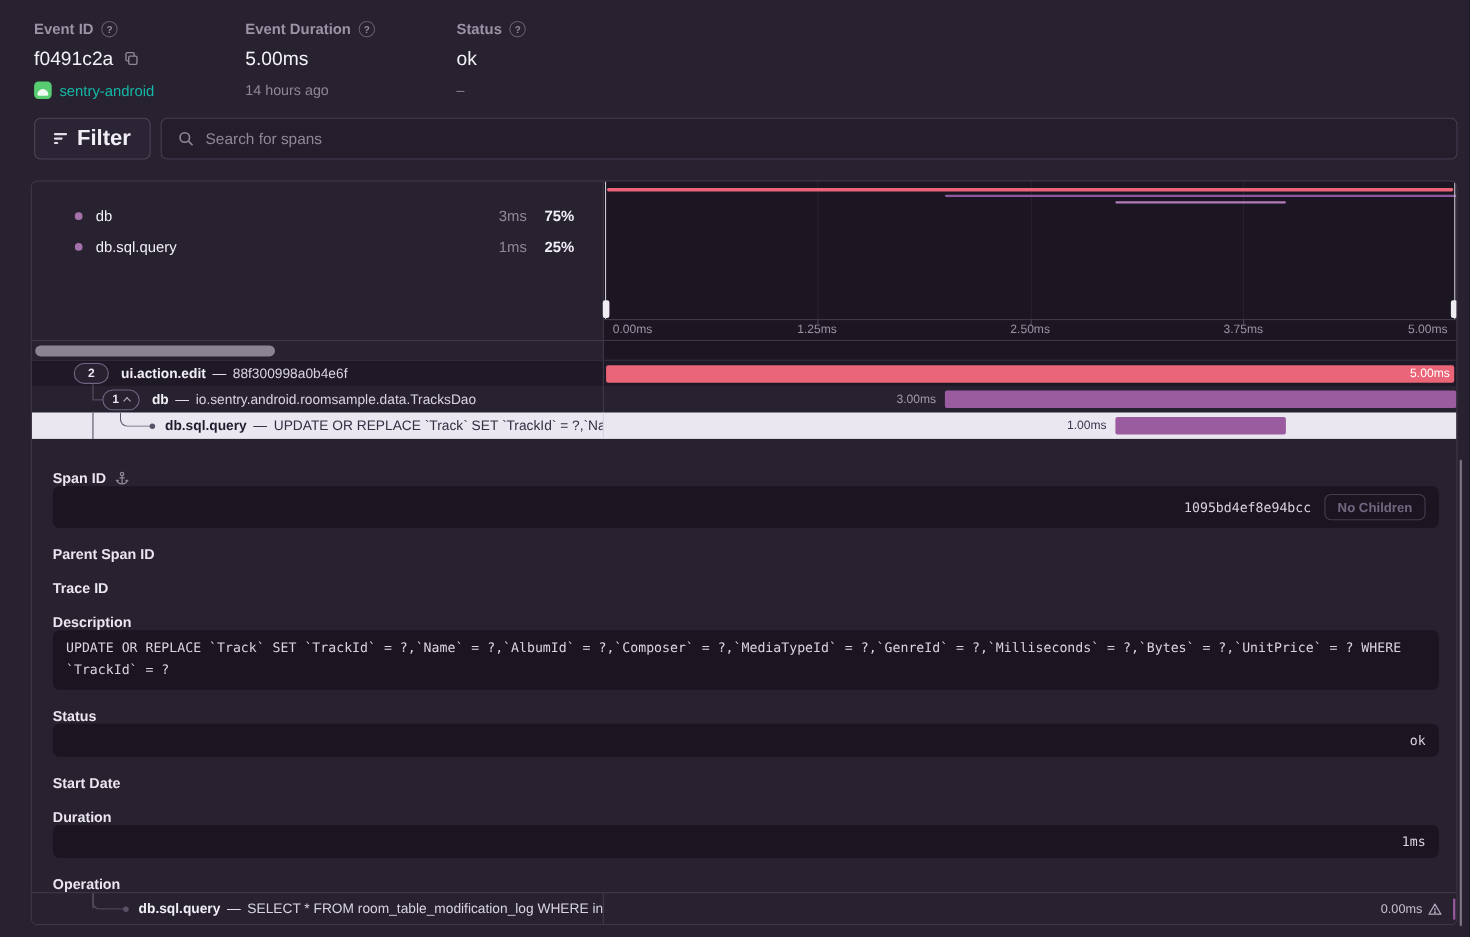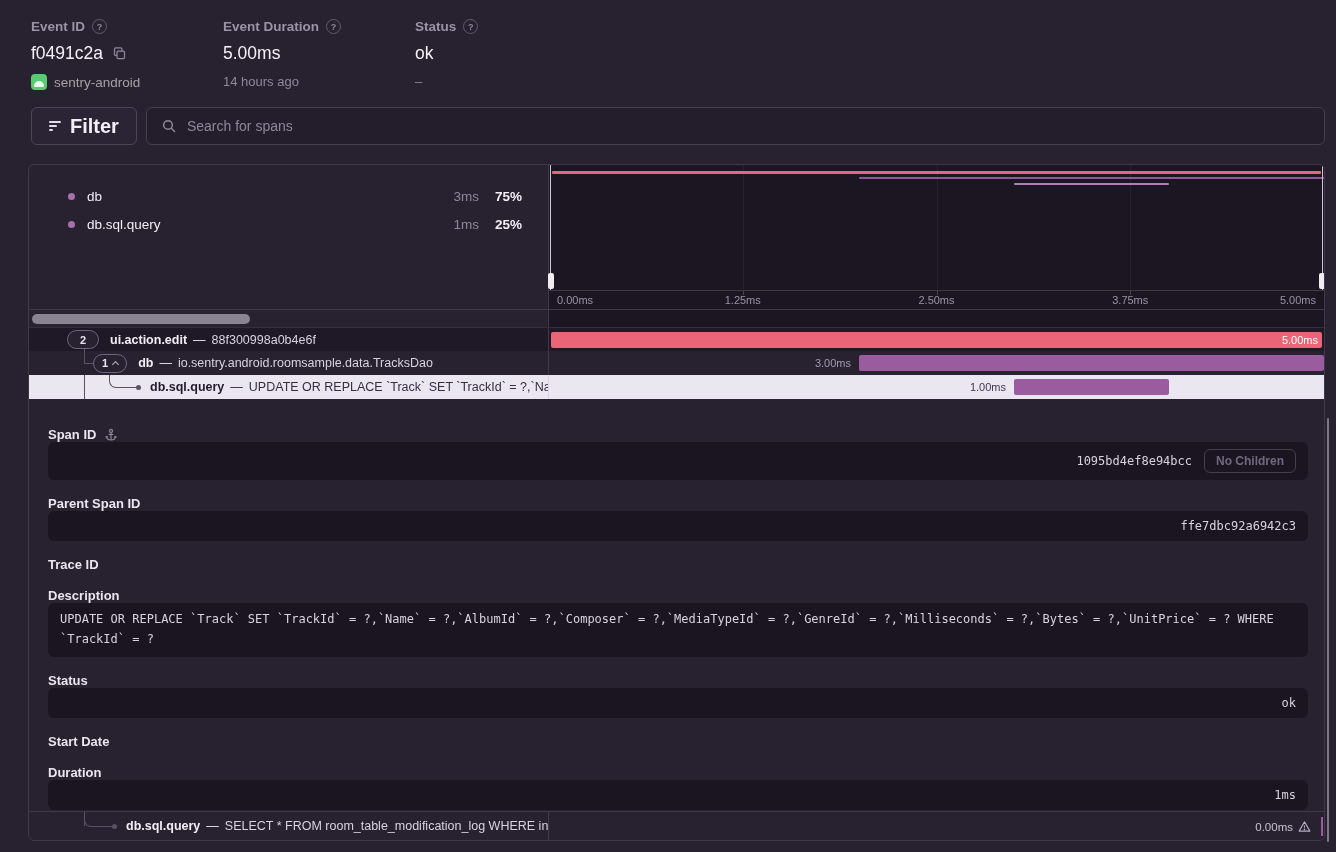--- a/index.html
+++ b/index.html
@@ -15,21 +15,21 @@
   .hlabel { display:flex; align-items:center; gap:7px; font-size:13.5px; font-weight:bold; color:#9c93a6; }
   .qicon { width:15px; height:15px; border:1.5px solid #635b6e; border-radius:50%;
     display:flex; align-items:center; justify-content:center;
     font-size:9px; font-weight:bold; color:#8f8798; }
   .hvalue { margin-top:9px; font-size:17.5px; color:#f4f1f7; display:flex; align-items:center; gap:9px; }
   .hsub { margin-top:10px; font-size:13px; color:#8f8798; display:flex; align-items:center; gap:7px; }
   .copy-icon { color:#8f8798; display:inline-flex; cursor:pointer; }
   .android-icon { width:16px; height:16px; border-radius:4px; background:#57cc70;
     display:flex; align-items:flex-end; justify-content:center; overflow:hidden; }
   .android-dome { width:10px; height:6px; background:#eef9f1; border-radius:5px 5px 1px 1px; margin-bottom:3px; }
-  .project-link { color:#a3a3a3; font-size:13.5px; cursor:pointer; }
+  .project-link { color:#14b8a6; font-size:13.5px; cursor:pointer; }
   
   .toolbar { display:flex; gap:9px; margin:17px 11px 11px 31px; }
   .filter-btn { display:flex; align-items:center; gap:9px; height:38px; padding:0 17px;
     border:1px solid #4d4557; border-radius:6px; background:#2b2434;
     font-size:20px; font-weight:bold; color:#f2eef5; cursor:pointer; }
   .filter-icon { display:flex; flex-direction:column; gap:2.5px; }
   .filter-icon i { display:block; height:1.5px; background:#e3dde9; border-radius:1px; }
   .filter-icon i:nth-child(1){ width:12px; } .filter-icon i:nth-child(2){ width:8px; } .filter-icon i:nth-child(3){ width:4px; }
   .search-box { flex:1; display:flex; align-items:center; gap:10px; height:38px; padding:0 14px;
     border:1px solid #453d50; border-radius:6px; background:#241d2c; }
@@ -303,23 +303,20 @@
         <div class="dvalue">
           <span class="dtext">1095bd4ef8e94bcc</span>
           <button class="pill-btn">No Children</button>
         </div>
       </div>
 
       <div class="drow">
         <div class="dlabel">
             <span>Parent Span ID</span>
           </div>
-        <div class="dvalue">
-            <span class="dtext">ffe7dbc92a6942c3</span>
-          </div>
       </div>
 
       <div class="drow">
         <div class="dlabel">
             <span>Trace ID</span>
           </div>
       </div>
 
       <div class="drow">
         <div class="dlabel">

